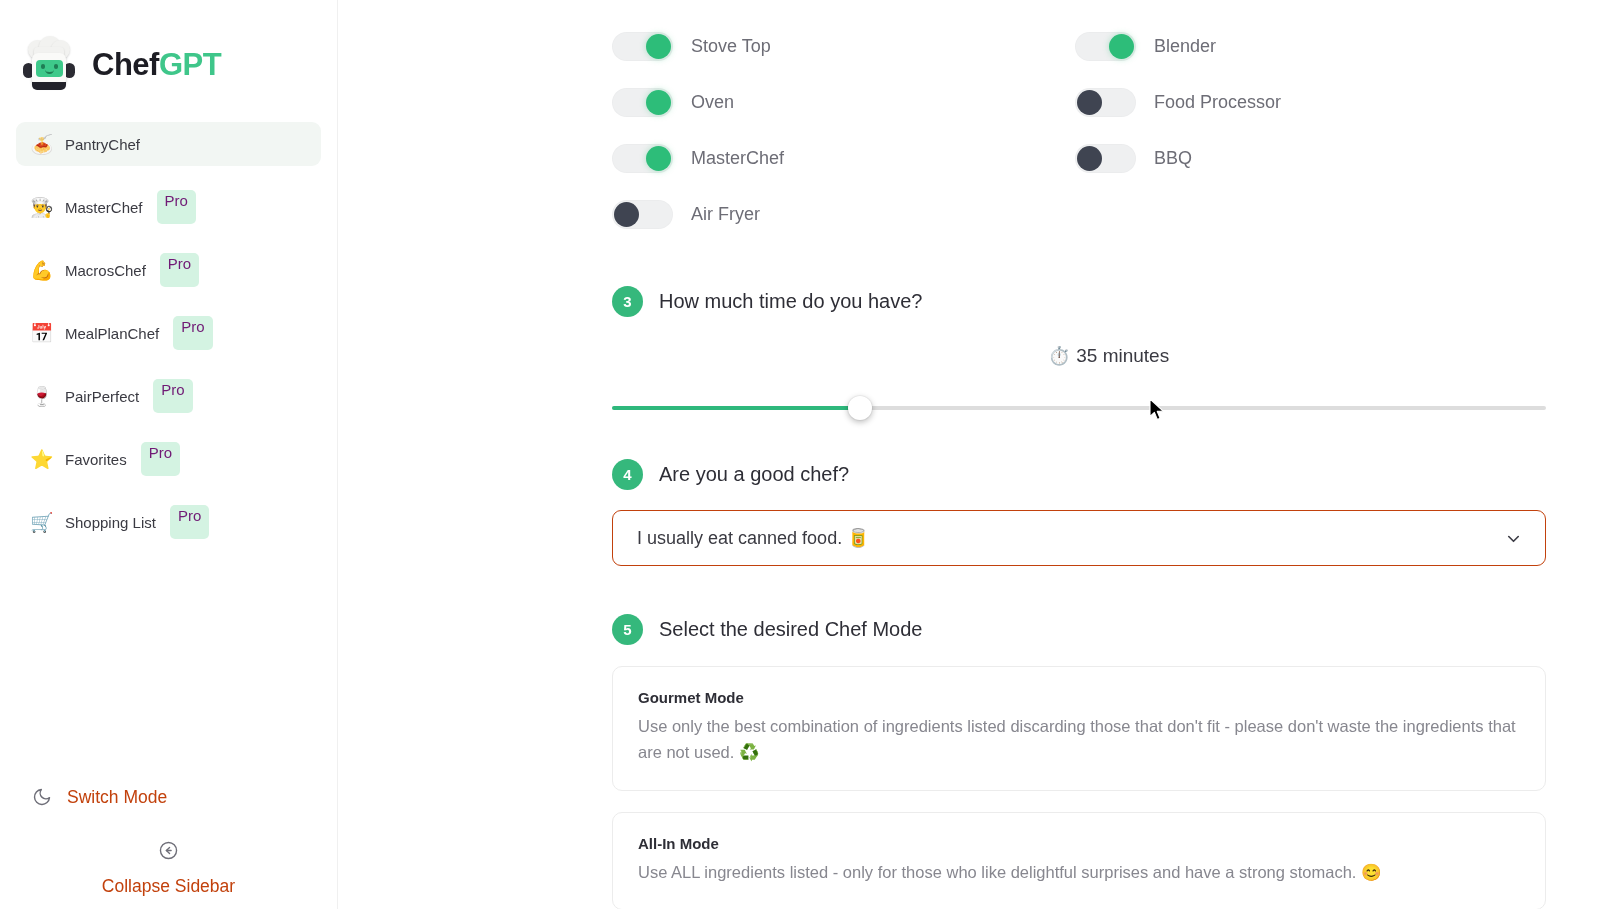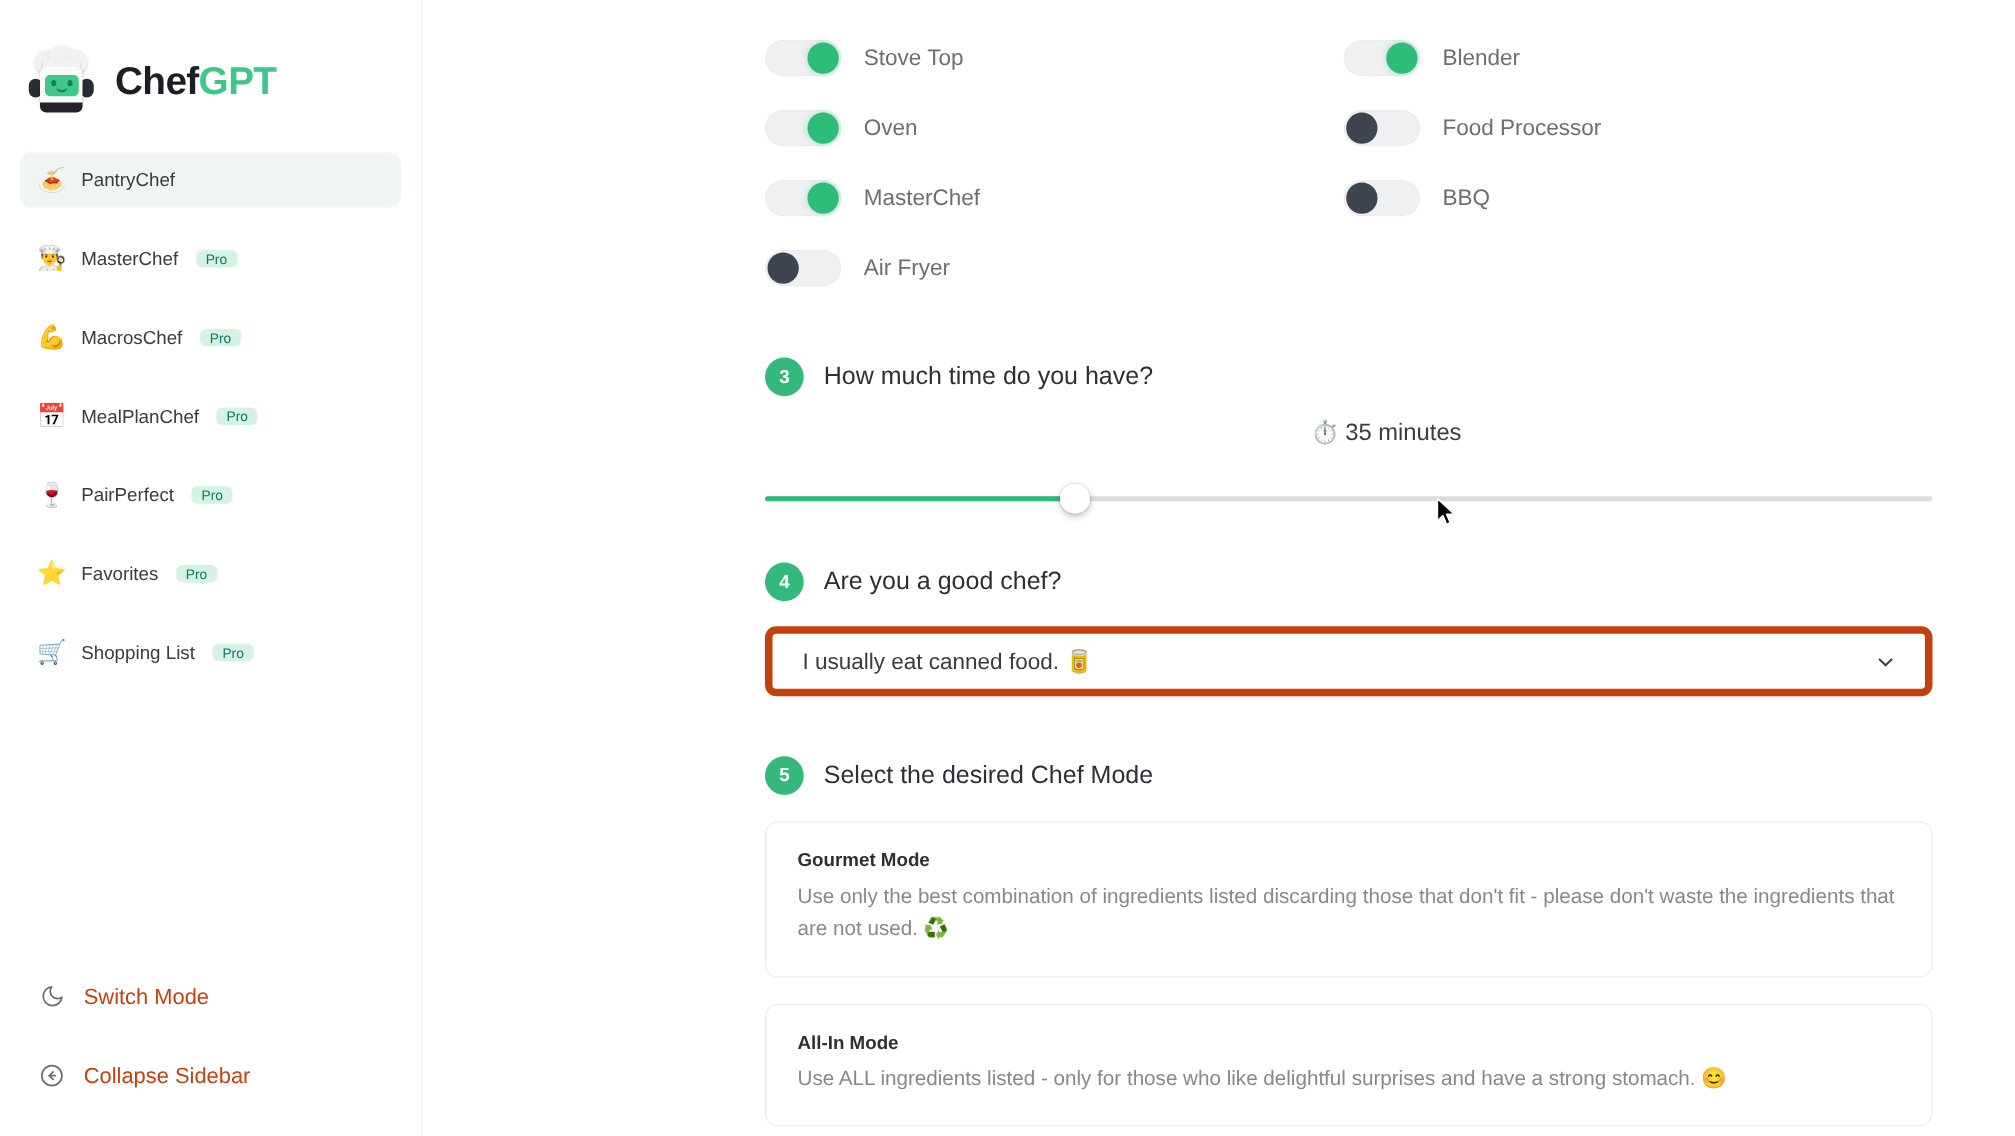--- a/index.html
+++ b/index.html
@@ -140,45 +140,45 @@
     width: 23px;
     text-align: center;
     flex: 0 0 23px;
   }
   .nav-label {
     font-size: 15px;
     color: #3a3a42;
     white-space: nowrap;
   }
   .pro-badge {
-    font-size: 11px;
-    color: #0f766e;
+    font-size: 15px;
+    color: #701a75;
     background: #d4f3e2;
     border-radius: 5px;
-    padding: 3px 8px 0 8px;
+    padding: 3px 8px 16px 8px;
     line-height: 1;
     margin-left: 2px;
   }
 
   .sidebar-bottom {
     position: absolute;
     left: 0; bottom: 0;
     width: 100%;
     padding: 0 16px 28px 16px;
   }
   .bottom-item {
     display: flex;
     align-items: center;
     gap: 14px;
     height: 42px;
     padding: 0 14px;
     border-radius: 9px;
     cursor: pointer;
   }
-  .bottom-item + .bottom-item { margin-top: 21px; }
+  .bottom-item + .bottom-item { margin-top: 21px; flex-direction: column; }
   .bottom-ico {
     width: 23px; height: 23px;
     flex: 0 0 23px;
     display: flex; align-items: center; justify-content: center;
     color: #6e6e78;
   }
   .bottom-label {
     font-size: 17.5px;
     color: #c2410c;
   }
@@ -264,21 +264,21 @@
     align-items: center;
     justify-content: center;
   }
   .step-title {
     font-size: 20px;
     color: #2e2e36;
     white-space: nowrap;
   }
 
   
-  .slider-block { margin-top: 18px; }
+  .slider-block { margin-top: 28px; }
   .slider-value {
     text-align: center;
     font-size: 19px;
     color: #3a3a42;
     margin-bottom: 30px;
     padding-left: 60px;
   }
   .slider-value .clock { margin-right: 5px; font-size: 18px; }
 
   .slider-track {
@@ -312,21 +312,21 @@
     border-radius: 50%;
     background: #ffffff;
     box-shadow: 0 2px 6px rgba(0,0,0,.28), 0 0 0 1px rgba(0,0,0,.04);
     cursor: grab;
   }
 
   
   .select-box {
     margin-top: 20px;
     height: 56px;
-    border: 6px solid #c2410c;
+    border: 1px solid #c2410c;
     border-radius: 9px;
     background: #ffffff;
     display: flex;
     align-items: center;
     justify-content: space-between;
     padding: 0 22px 0 24px;
     cursor: pointer;
     width: 934px;
   }
   .select-text {

